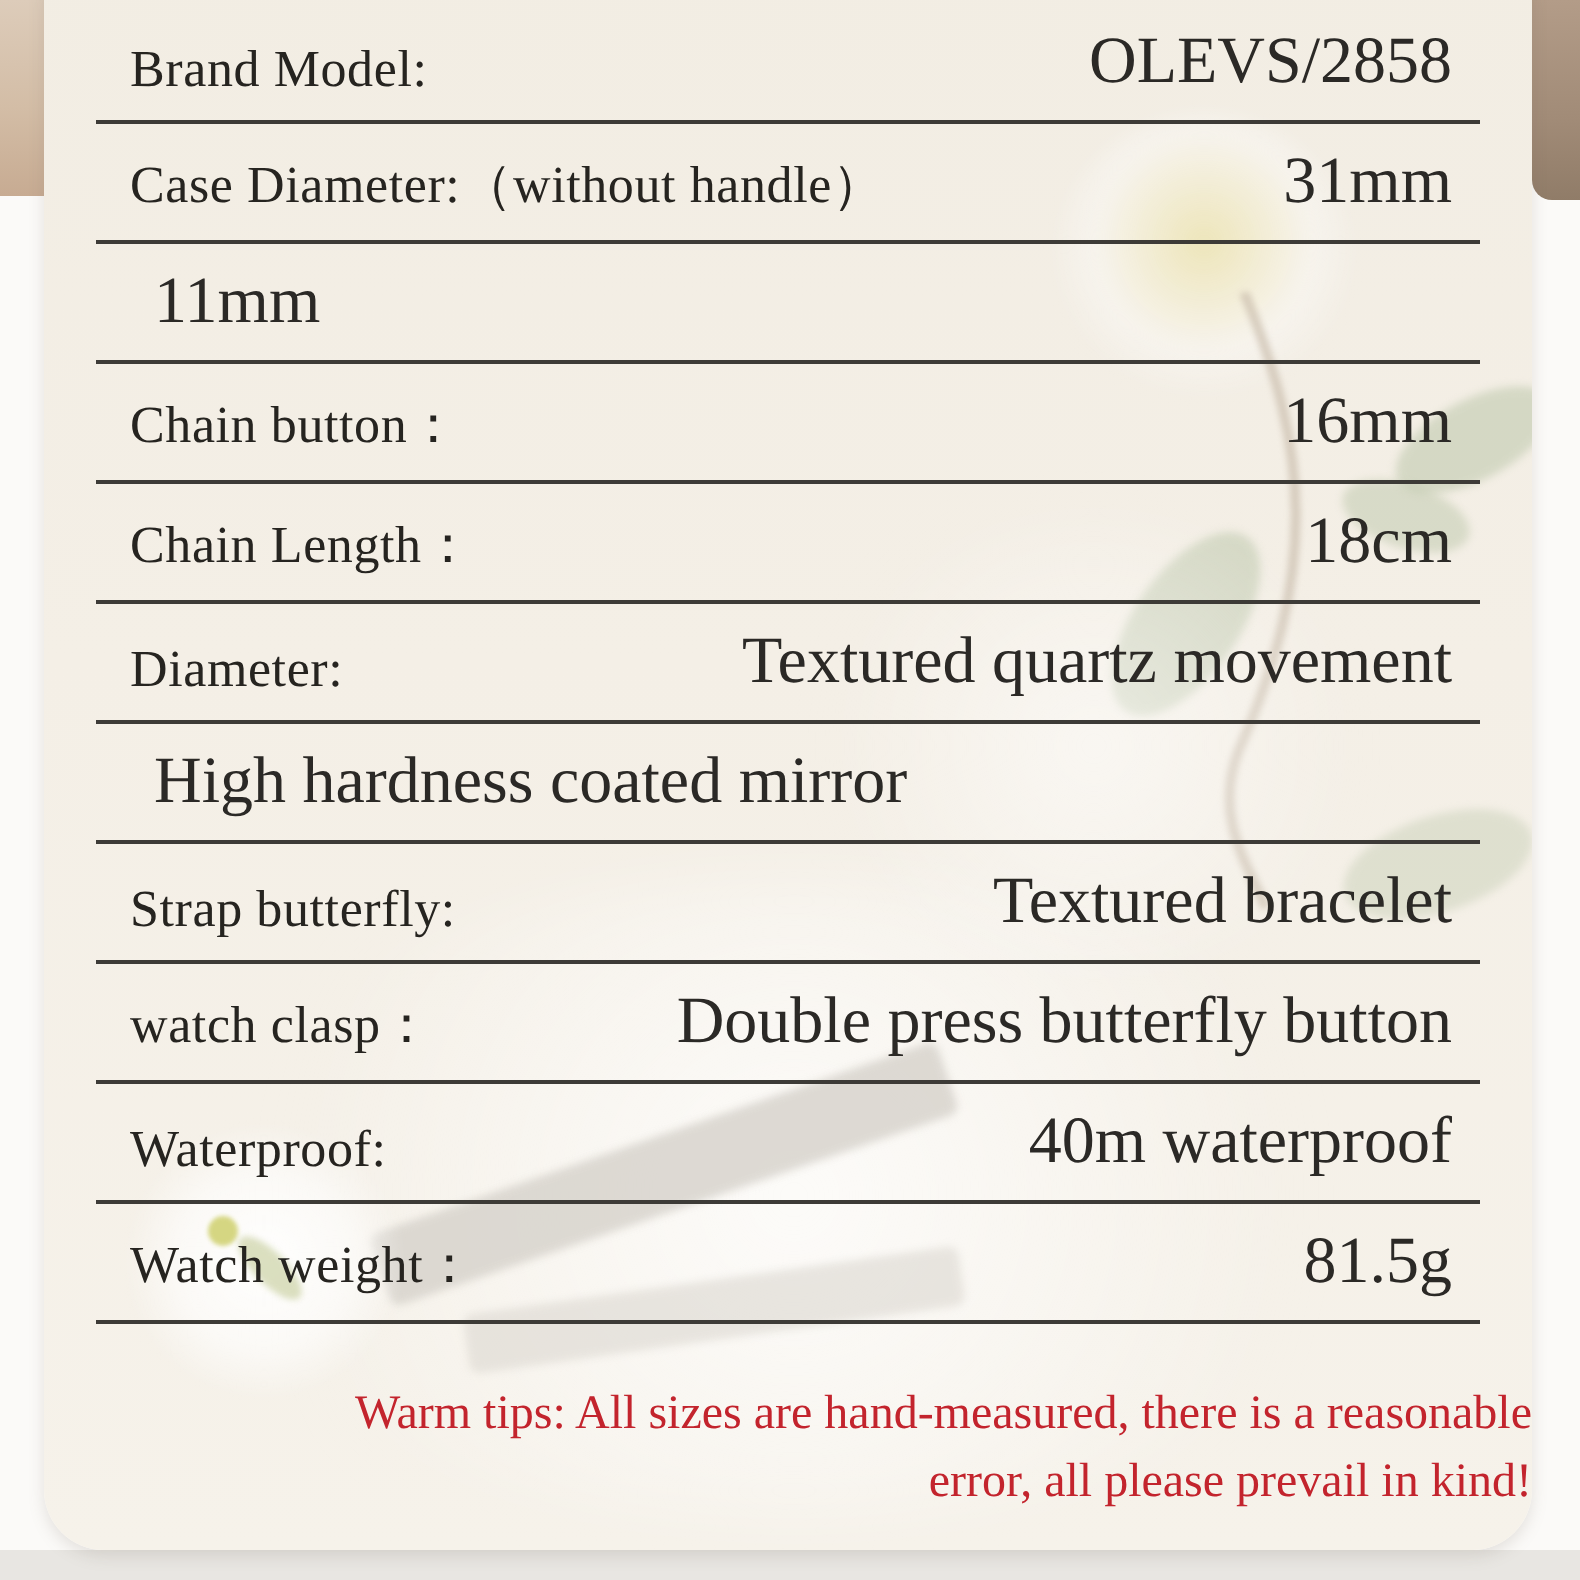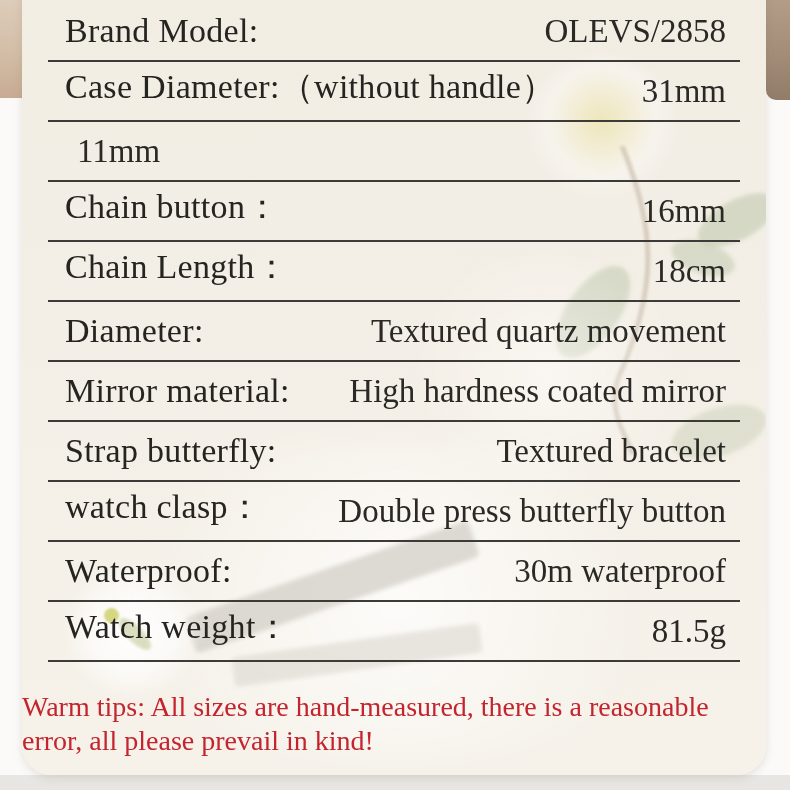--- a/index.html
+++ b/index.html
@@ -45,26 +45,26 @@
   .flower-center{left:82px;top:640px;width:15px;height:15px;border-radius:50%;background:#cfd06e;
     opacity:.85;filter:blur(1px);}
   .flower-leaf{left:92px;top:658px;width:42px;height:16px;border-radius:50%;background:#ccd2a6;
     transform:rotate(45deg);opacity:.7;filter:blur(1.5px);}
 
   
   .rows{position:absolute;top:34px;left:26px;right:26px;}
   .row{height:60px;border-bottom:2px solid #3d3b37;box-sizing:border-box;
     display:flex;justify-content:space-between;align-items:flex-end;
     padding:0 14px 10px 17px;}
-  .row .lbl{font-size:34px;color:#262420;letter-spacing:.3px;white-space:nowrap;}
+  .row .lbl{font-size:26px;color:#262420;letter-spacing:.3px;white-space:nowrap;}
   .row .val{font-size:33px;color:#2b2926;white-space:nowrap;margin-left:12px;}
 
   
-  .tips{position:absolute;top:722px;left:0;right:0;text-align:left;
-    color:#c3242d;font-size:28px;line-height:34px;}
+  .tips{position:absolute;top:722px;left:0;right:0;text-align:right;
+    color:#c3242d;font-size:24px;line-height:34px;}
 </style>
 </head>
 <body>
 
 <div class="stage">
 
   <div class="wall-left"></div>
   <div class="wall-right"></div>
   <div class="table-strip"></div>
 
@@ -104,34 +104,33 @@
       </div>
       <div class="row">
         <span class="lbl">Chain Length：</span>
         <span class="val">18cm</span>
       </div>
       <div class="row">
         <span class="lbl">Diameter:</span>
         <span class="val">Textured quartz movement</span>
       </div>
       <div class="row">
-        <span class="lbl">Mirror material:</span>
         <span class="val">High hardness coated mirror</span>
       </div>
       <div class="row">
         <span class="lbl">Strap butterfly:</span>
         <span class="val">Textured bracelet</span>
       </div>
       <div class="row">
         <span class="lbl">watch clasp：</span>
         <span class="val">Double press butterfly button</span>
       </div>
       <div class="row">
         <span class="lbl">Waterproof:</span>
-        <span class="val">30m waterproof</span>
+        <span class="val">40m waterproof</span>
       </div>
       <div class="row">
         <span class="lbl">Watch weight：</span>
         <span class="val">81.5g</span>
       </div>
     </div>
 
     <div class="tips">
       <div>Warm tips: All sizes are hand-measured, there is a reasonable</div>
       <div>error, all please prevail in kind!</div>

